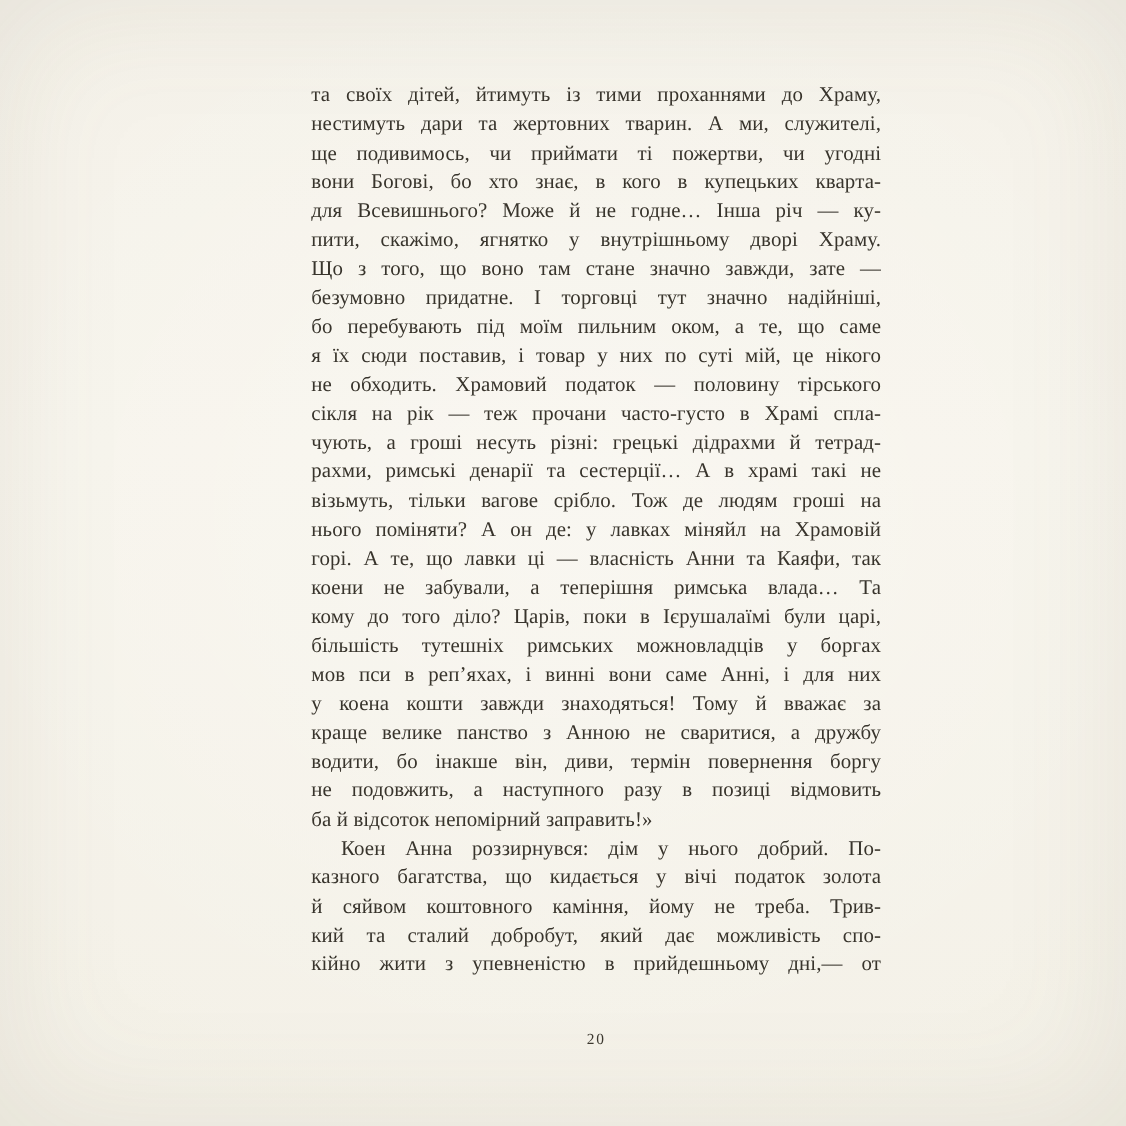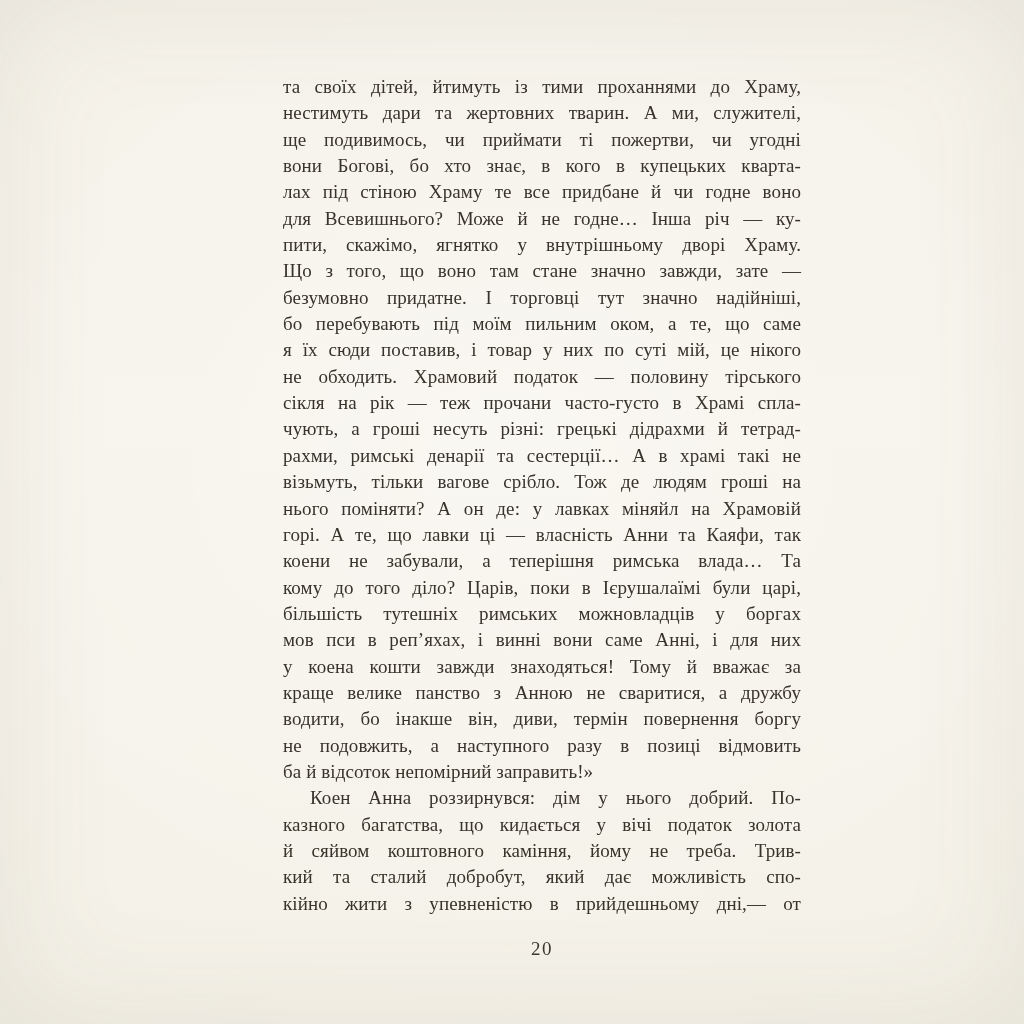--- a/index.html
+++ b/index.html
@@ -42,35 +42,34 @@
   }
   .text-line.para-indent {
     text-indent: 27px;
   }
   .page-number {
     position: absolute;
     left: 283px;
     top: 938px;
     width: 518px;
     text-align: center;
-    font-size: 19px;
+    font-size: 14px;
     letter-spacing: 1.5px;
     color: #3c382f;
   }
 </style>
 </head>
 <body>
 
 <div class="scan-page">
   <div class="text-block" id="text-block">
       <div class="text-line">та своїх дітей, йтимуть із тими проханнями до Храму,</div>
       <div class="text-line">нестимуть дари та жертовних тварин. А ми, служителі,</div>
       <div class="text-line">ще подивимось, чи приймати ті пожертви, чи угодні</div>
       <div class="text-line">вони Богові, бо хто знає, в кого в купецьких кварта-</div>
-      <div class="text-line">лах під стіною Храму те все придбане й чи годне воно</div>
       <div class="text-line">для Всевишнього? Може й не годне… Інша річ — ку-</div>
       <div class="text-line">пити, скажімо, ягнятко у внутрішньому дворі Храму.</div>
       <div class="text-line">Що з того, що воно там стане значно завжди, зате —</div>
       <div class="text-line">безумовно придатне. І торговці тут значно надійніші,</div>
       <div class="text-line">бо перебувають під моїм пильним оком, а те, що саме</div>
       <div class="text-line">я їх сюди поставив, і товар у них по суті мій, це нікого</div>
       <div class="text-line">не обходить. Храмовий податок — половину тірського</div>
       <div class="text-line">сікля на рік — теж прочани часто-густо в Храмі спла-</div>
       <div class="text-line">чують, а гроші несуть різні: грецькі дідрахми й тетрад-</div>
       <div class="text-line">рахми, римські денарії та сестерції… А в храмі такі не</div>

